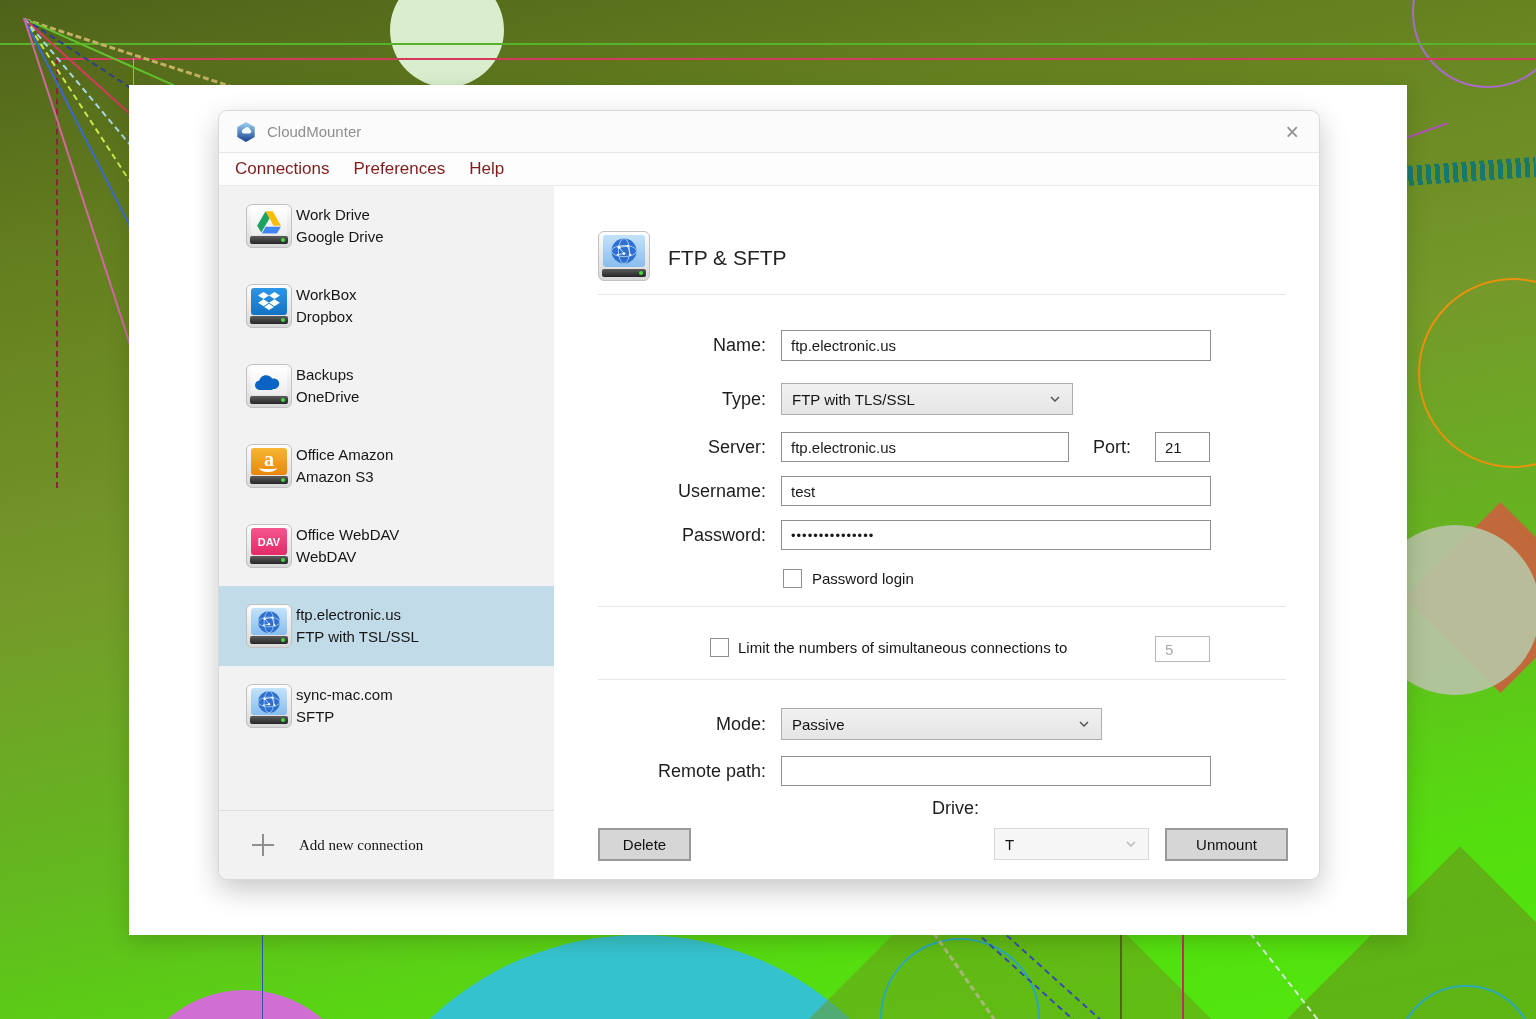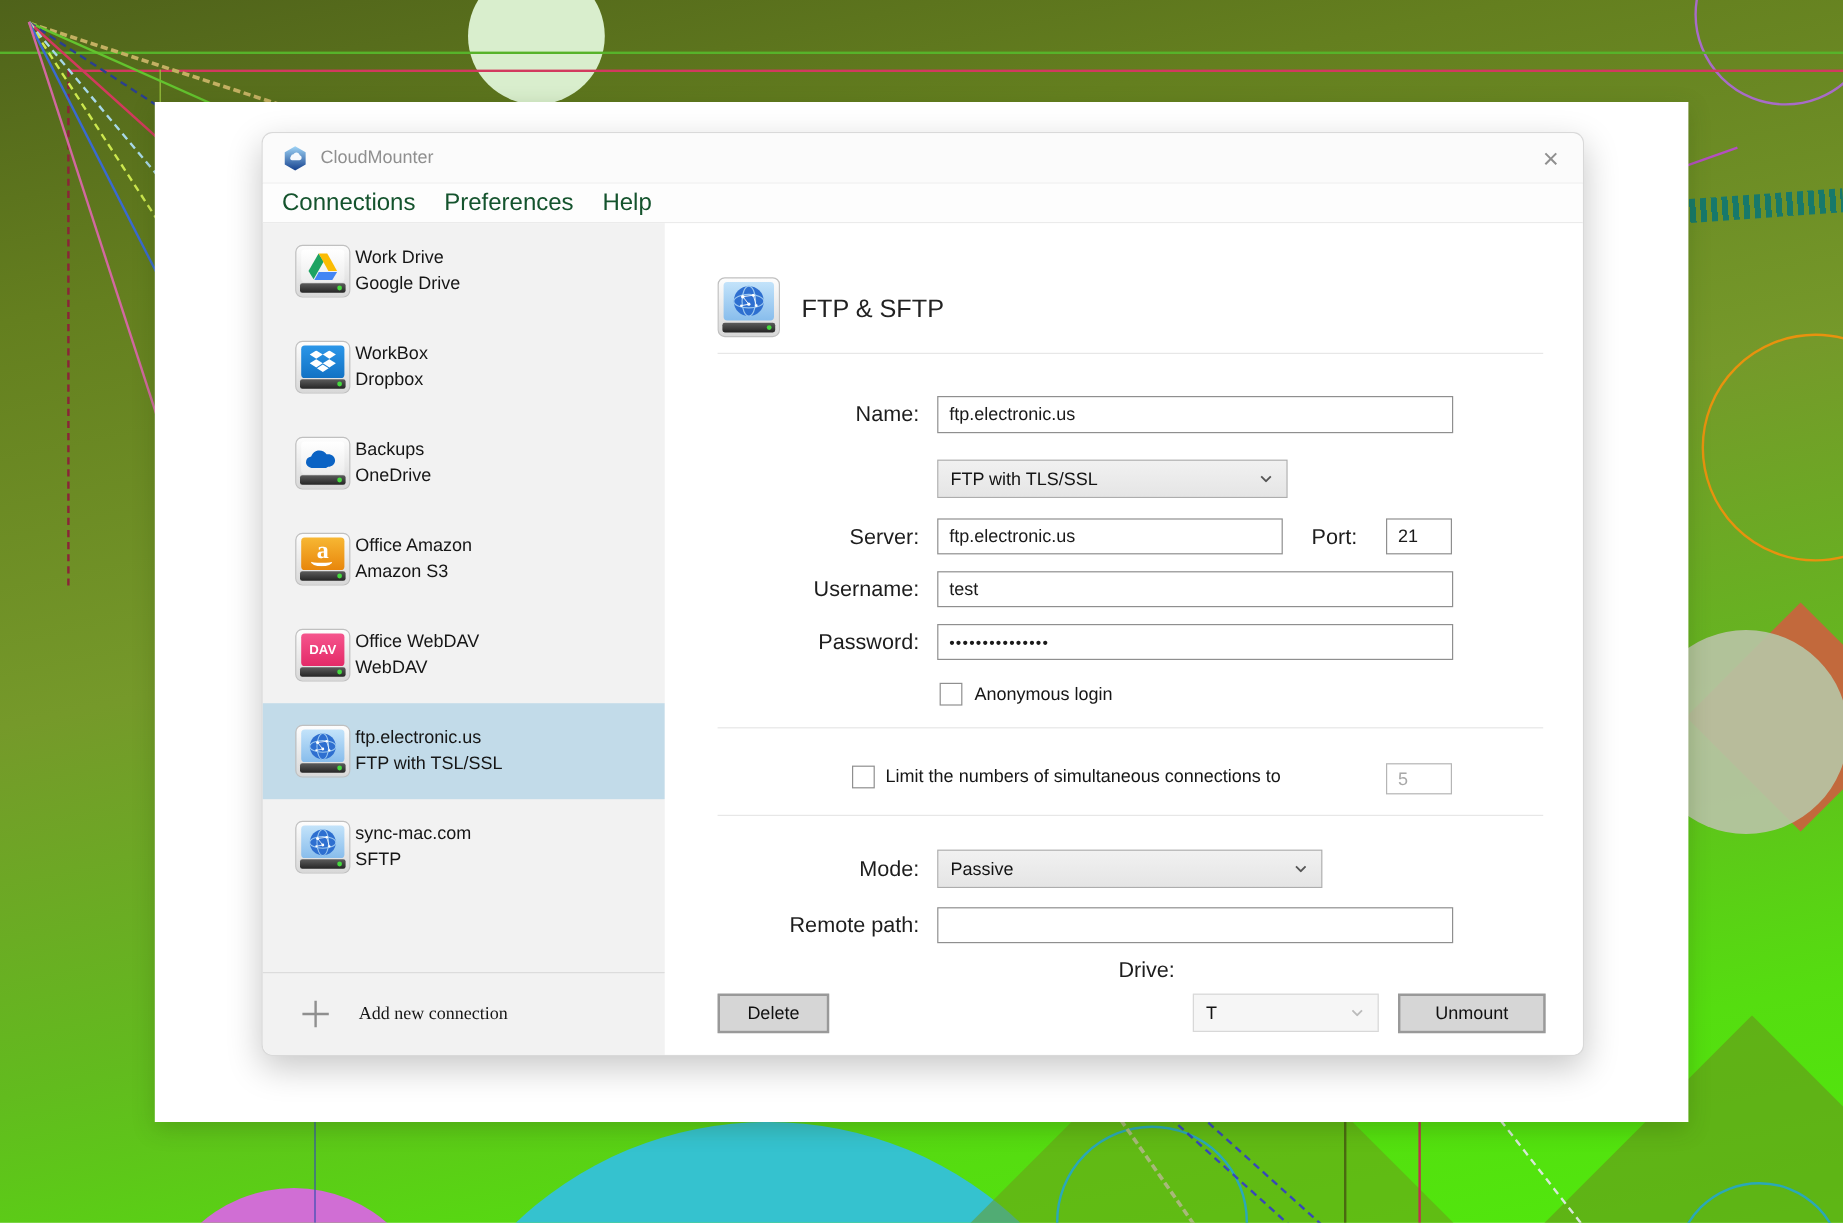--- a/index.html
+++ b/index.html
@@ -23,21 +23,21 @@
     position:absolute; left:218px; top:110px; width:1102px; height:770px;
     background:#fbfbfb; border:1px solid #d9d9d9; border-radius:9px;
     box-shadow:0 10px 28px rgba(0,0,0,.22); z-index:2;
     font-size:15px; color:#1a1a1a;
   }
   .titlebar { height:42px; display:flex; align-items:center; gap:10px; padding:0 16px;
     border-bottom:1px solid #e6e6e6; border-radius:9px 9px 0 0; background:#fbfbfb; position:relative; }
   .titlebar .app-title { color:#8f8f8f; font-size:15px; }
   .close-btn { position:absolute; right:20px; top:6px; font-size:23px; color:#8f8f8f; line-height:30px; cursor:default; }
   .menubar { height:33px; display:flex; align-items:center; padding-left:4px; background:#fdfdfd; border-bottom:1px solid #ebebeb; }
-  .menu-item { padding:0 12px; font-size:20px; color:#14532d; }
+  .menu-item { padding:0 12px; font-size:17px; color:#7f1d1d; }
   .win-body { display:flex; height:693px; }
   
   .sidebar { width:335px; background:#f2f2f2; border-radius:0 0 0 9px; display:flex; flex-direction:column; }
   .side-item { height:80px; display:flex; align-items:center; gap:4px; padding-left:27px; }
   .side-item.selected { background:#c2dbe9; }
   .side-text .t, .side-text .s { font-size:15px; line-height:1.5; color:#161616; }
   .side-bottom { margin-top:auto; }
   .side-div { height:1px; background:#dcdcdc; }
   .add-row { height:68px; display:flex; align-items:center; gap:22px; padding-left:30px;font-family:Liberation Serif, serif; }
   .add-label { font-size:15px; color:#161616; }
@@ -346,20 +346,21 @@
         <div class="base">
             <i class="led"></i>
           </div>
       </div>
       <div class="hdr-title">FTP &amp; SFTP</div>
       <div class="hdiv" style="top:108px;"></div>
 
       <div class="flabel" style="left:0;width:212px;top:144px;line-height:31px;">Name:</div>
       <input class="tinput" style="left: 227px; top: 144px; width: 430px; height: 31px;" value="ftp.electronic.us">
 
+      <div class="flabel" style="left:0;width:212px;top:197px;line-height:32px;">Type:</div>
       <div class="dselect" style="left:227px;top:197px;width:292px;">
         <span>FTP with TLS/SSL</span>
         <span style="display:flex;">
           <svg width="10" height="6" viewBox="0 0 10 6">
               <polyline points="1,1 5,5 9,1" fill="none" stroke="#555" stroke-width="1.5"></polyline>
             </svg>
         </span>
       </div>
 
       <div class="flabel" style="left:0;width:212px;top:246px;line-height:30px;">Server:</div>
@@ -367,21 +368,21 @@
       <div class="flabel" style="left:477px;width:100px;top:246px;line-height:30px;">Port:</div>
       <input class="tinput" style="left: 601px; top: 246px; width: 55px;" value="21">
 
       <div class="flabel" style="left:0;width:212px;top:290px;line-height:30px;">Username:</div>
       <input class="tinput" style="left: 227px; top: 290px; width: 430px;" value="test">
 
       <div class="flabel" style="left:0;width:212px;top:334px;line-height:30px;">Password:</div>
       <input class="tinput" style="left: 227px; top: 334px; width: 430px; letter-spacing: 1px; font-size: 13px;" value="•••••••••••••••">
 
       <span class="chk" style="left:229px;top:383px;"></span>
-      <span class="chk-label" style="left:258px;top:384px;">Anonymous login</span>
+      <span class="chk-label" style="left:258px;top:384px;">Password login</span>
 
       <div class="hdiv" style="top:420px;"></div>
 
       <span class="chk" style="left:156px;top:452px;"></span>
       <span class="chk-label" style="left:184px;top:453px;">Limit the numbers of simultaneous connections to</span>
       <input class="tinput" style="left: 601px; top: 450px; width: 55px; height: 26px; color: rgb(168, 168, 168); border-color: rgb(181, 181, 181);" value="5">
 
       <div class="hdiv" style="top:493px;"></div>
 
       <div class="flabel" style="left:0;width:212px;top:522px;line-height:32px;">Mode:</div>

